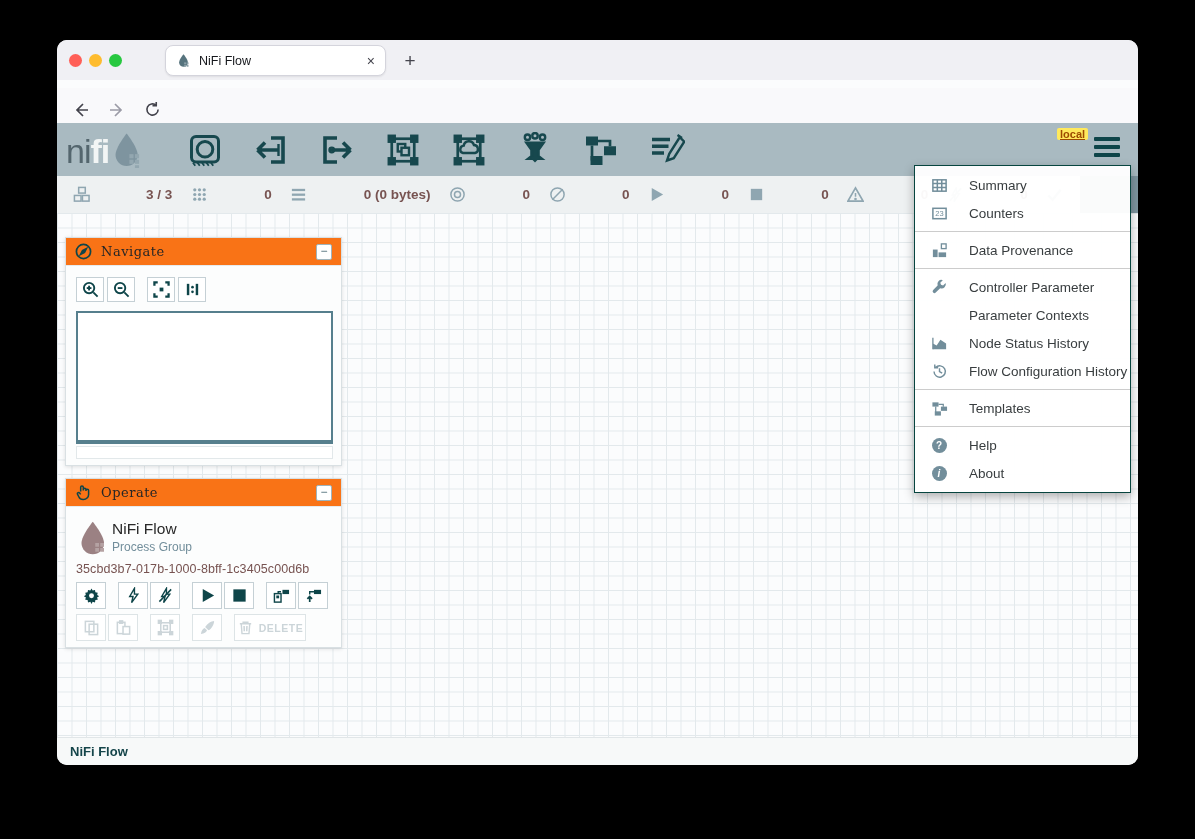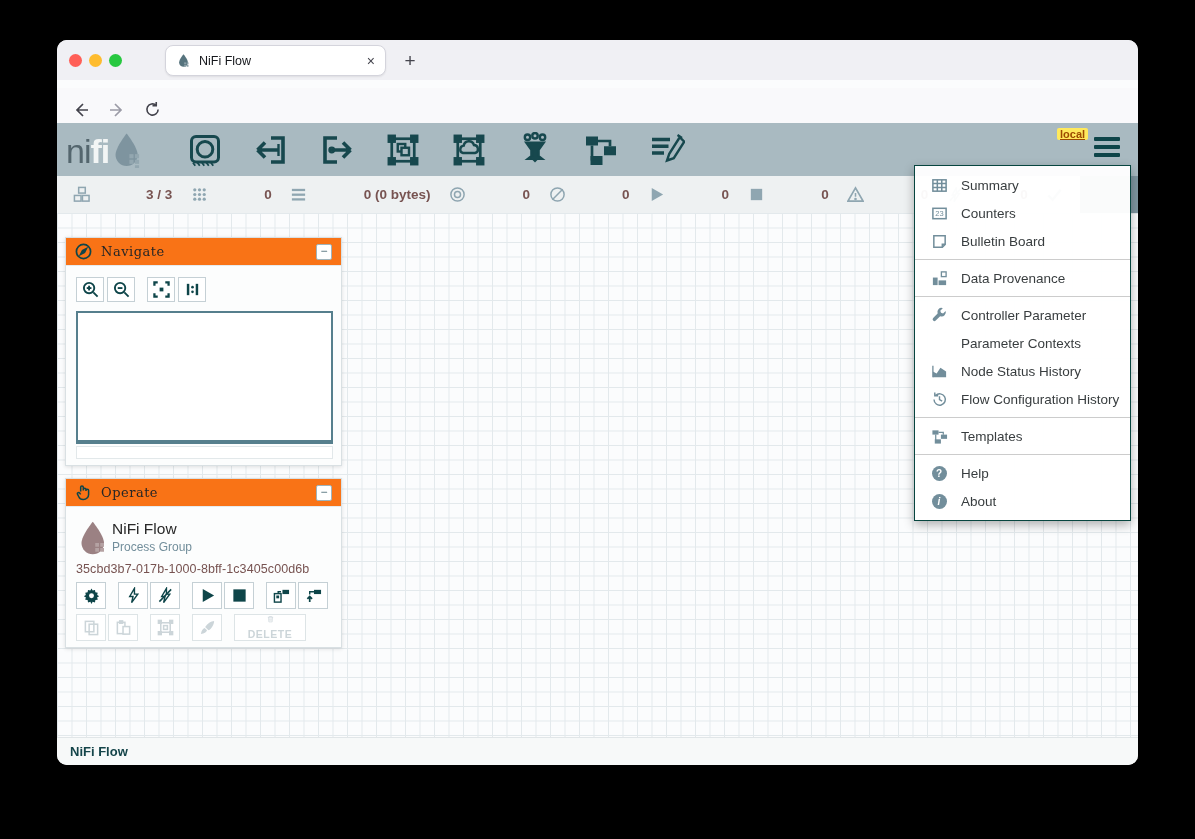--- a/index.html
+++ b/index.html
@@ -87,30 +87,30 @@
   .op-name { position:absolute; left:46px; top:41px; font-size:15.5px; color:#292929; }
   .op-type { position:absolute; left:46px; top:61px; font-size:12px; color:#728e9b; }
   .op-id { position:absolute; left:10px; top:83px; font-size:12.5px; color:#775351; letter-spacing:.1px; }
   .op-row { position:absolute; left:10px; display:flex; }
   .op-row1 { top:103px; } .op-row2 { top:135px; }
   .op-btn { width:30px; height:27px; border:1px solid #c5d0d5; background:#fff; display:flex; align-items:center; justify-content:center;
     color:#0e4549; margin-right:2px; }
   .op-btn svg { width:17px; height:17px; }
   .op-gap { width:10px; }
   .op-btn.disabled { border-color:#dde4e6; color:#ccd5d9; }
-  .op-delete { width:72px; font-size:10.5px; font-weight:bold; letter-spacing:.5px; color:#c7ced1; gap:5px;flex-direction:column; }
+  .op-delete { width:72px; font-size:10.5px; font-weight:bold; letter-spacing:.5px; color:#c7ced1; gap:5px; }
 
   
   .gmenu { position:absolute; left:857px; top:125px; width:217px; background:rgba(255,255,255,.96);
     border:1px solid #07453f; box-shadow:0 4px 10px rgba(0,0,0,.3); padding:5px 0; z-index:20; }
   .gm-item { height:28px; display:flex; align-items:center; padding-left:14px; cursor:pointer; }
   .gm-item.active { background:#c2ccd0; }
   .gm-ic { width:20px; height:18px; color:#728e9b; display:flex; align-items:center; justify-content:center; font-size:14px; }
   .gm-ic svg { width:17px; height:17px; }
-  .gm-label { font-size:13.5px; color:#383d3f; margin-left:12px; }
+  .gm-label { font-size:13.5px; color:#383d3f; margin-left:20px; }
   .gm-div { height:1px; background:#ccc; margin:4px 0; }
   .circ { width:15px; height:15px; border-radius:50%; background:#728e9b; color:#fff; font-size:10px; font-weight:bold;
     display:flex; align-items:center; justify-content:center; }
 </style>
 </head>
 <body>
 
 <div class="window">
 
   <div class="tabbar">
@@ -593,29 +593,20 @@
       </div>
       <div class="gm-item">
         <span class="gm-ic">
           <svg viewBox="0 0 18 18" fill="none" stroke="currentColor" stroke-width="1.6">
             <rect x="2" y="3.5" width="14" height="11"></rect>
             <text x="9" y="12" font-size="8" fill="currentColor" stroke="none" text-anchor="middle" font-family="Liberation Sans">23</text>
           </svg>
         </span>
         <span class="gm-label">Counters</span>
       </div>
-      <div class="gm-item">
-        <span class="gm-ic">
-          <svg viewBox="0 0 18 18" fill="none" stroke="currentColor" stroke-width="1.6">
-            <path d="M3 3 H15 V12 L12 15 H3 Z"></path>
-            <path d="M12 15 V12 H15"></path>
-          </svg>
-        </span>
-        <span class="gm-label">Bulletin Board</span>
-      </div>
       <div class="gm-div"></div>
       <div class="gm-item">
         <span class="gm-ic">
           <svg viewBox="0 0 18 18" fill="currentColor">
             <rect x="2" y="8" width="5" height="8"></rect>
             <rect x="8" y="11" width="8" height="5"></rect>
             <rect x="11" y="2" width="5" height="5" fill="none" stroke="currentColor" stroke-width="1.4"></rect>
           </svg>
         </span>
         <span class="gm-label">Data Provenance</span>

